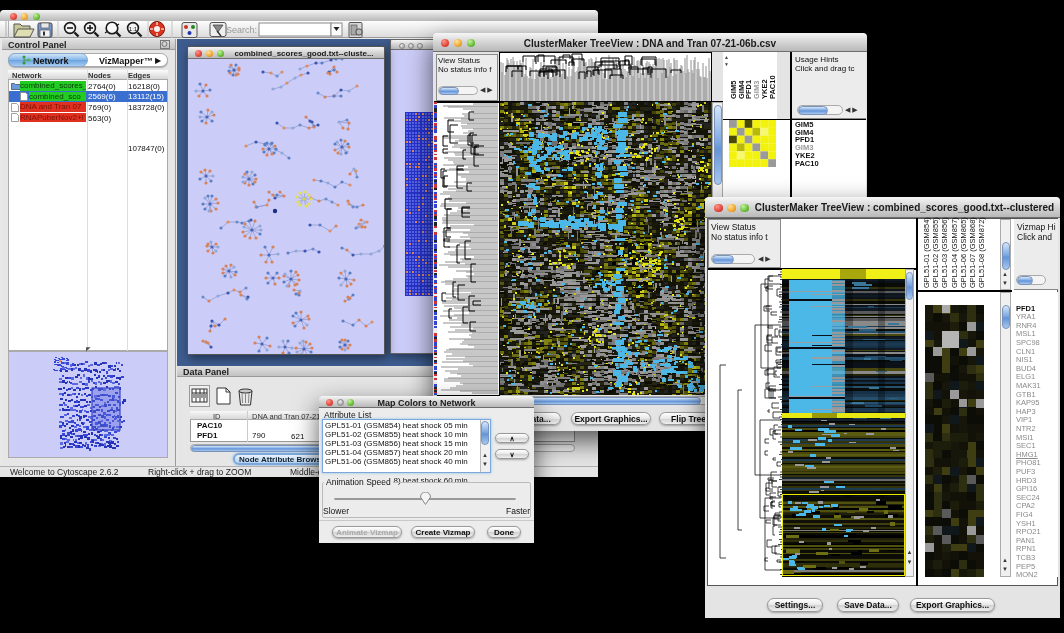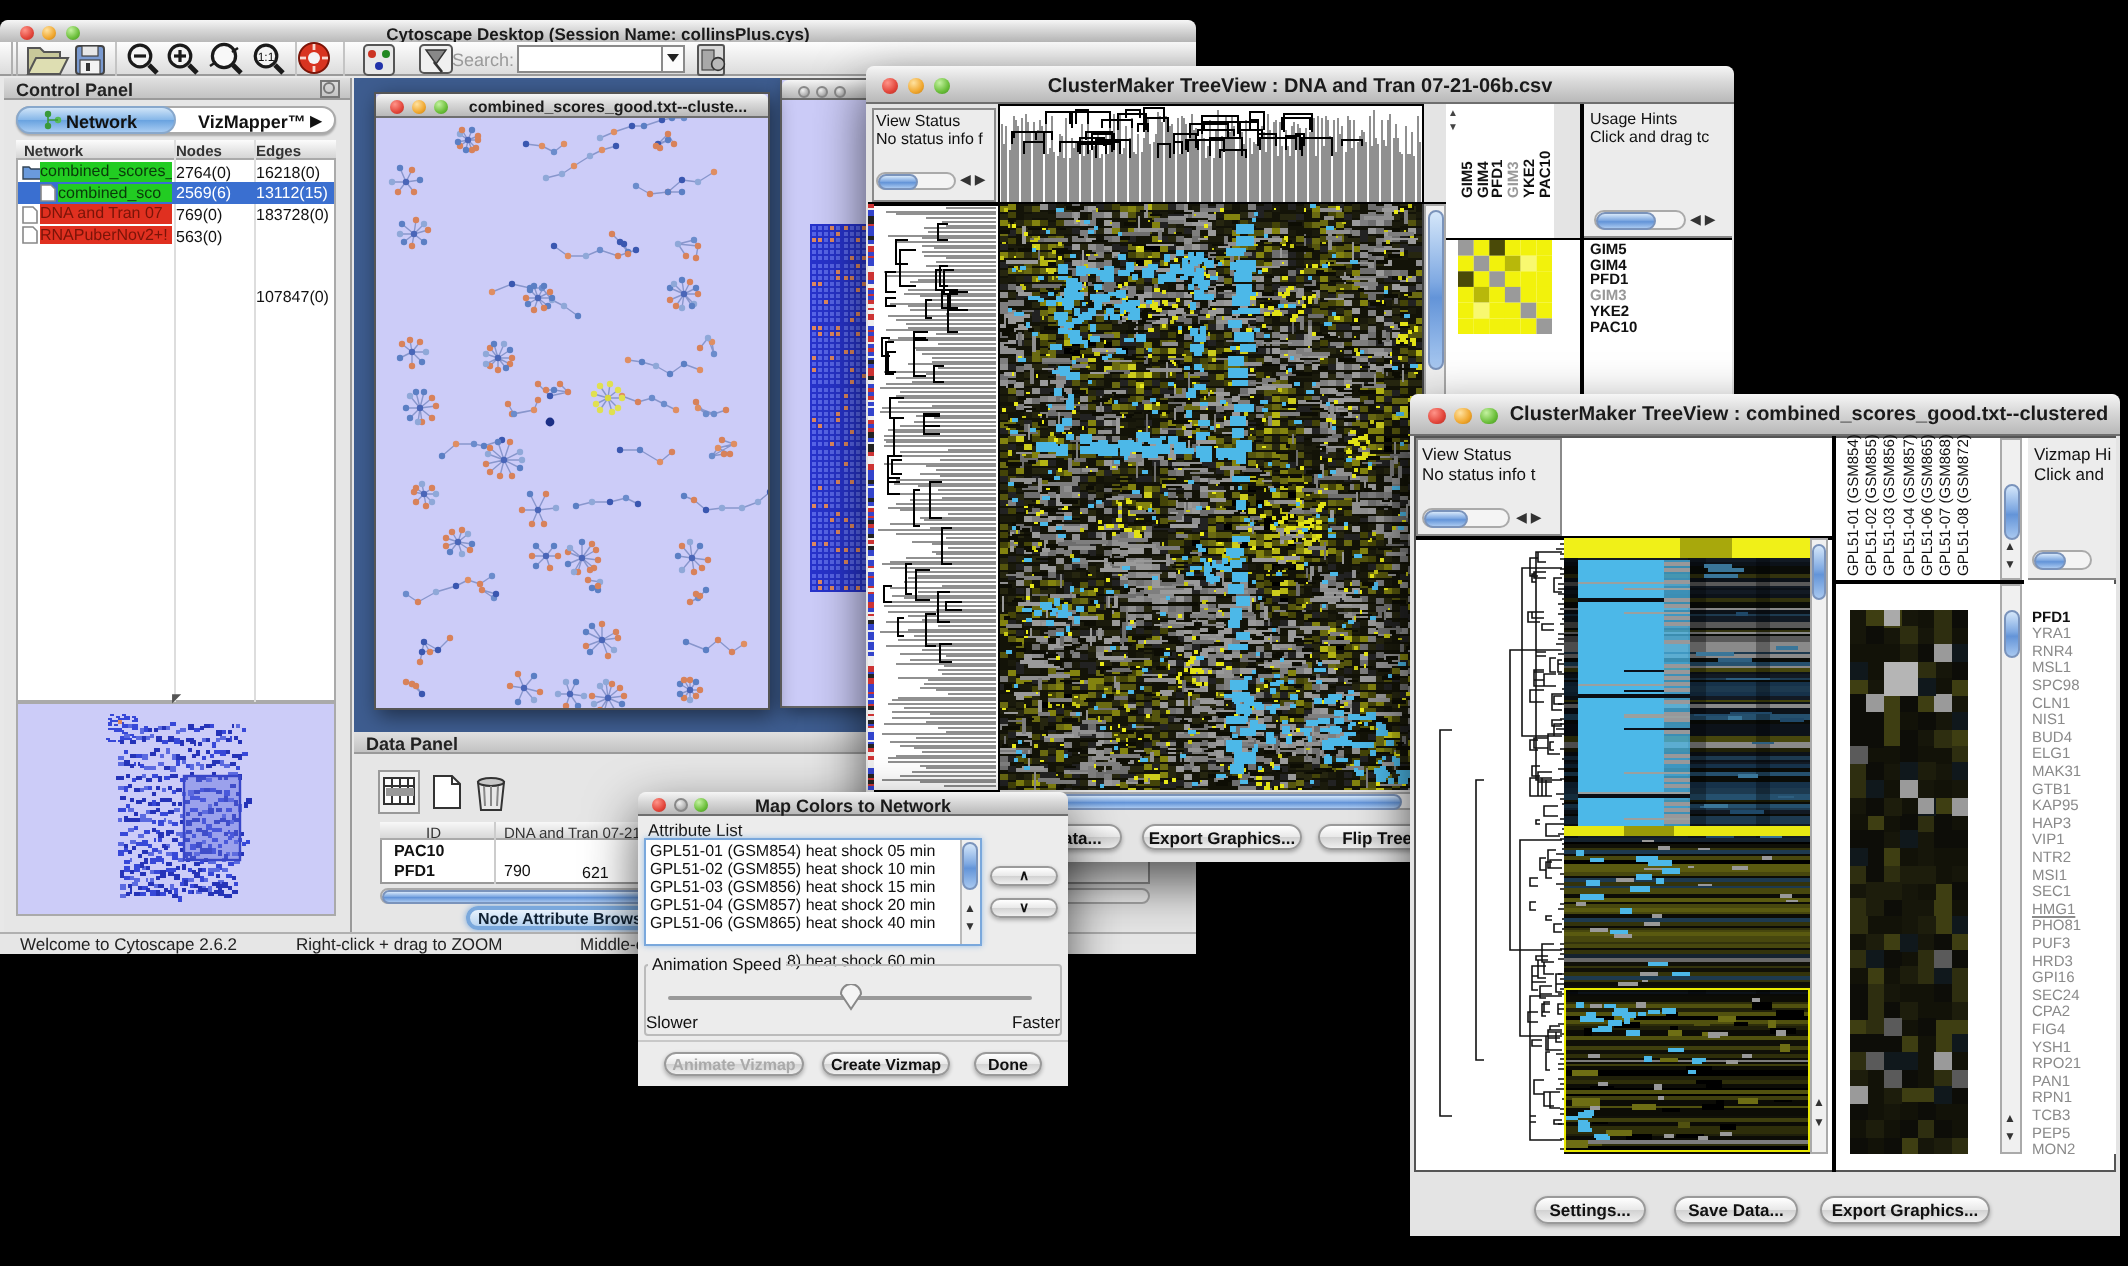--- a/index.html
+++ b/index.html
@@ -15,21 +15,20 @@
 .panel{position:absolute;background:#e4e4e4;border:1px solid #8a8a8a;}
 .scrtrack{position:absolute;background:#f4f4f4;border:1px solid #aaa;border-radius:8px;}
 .aqth{position:absolute;border-radius:7px;background:linear-gradient(#d5e7fa,#7fa9e2 45%,#6394d8 55%,#a8c8f0);border:1px solid #7a93bb;}
 .whitebox{position:absolute;background:#fff;border:1px solid #000;}
 </style></head><body>
 <div class="win" style="left:0;top:10px;width:598px;height:467px;background:#e8e8e8;border-radius:5px 5px 0 0;">
     <div class="tbar" style="height:12px;"></div>
     <div class="tl r" style="left:10px;top:3px;width:7px;height:7px;"></div>
     <div class="tl o" style="left:21px;top:3px;width:7px;height:7px;"></div>
     <div class="tl g" style="left:33px;top:3px;width:7px;height:7px;"></div>
-    <div class="ttext" style="top:1.5px;font-size:8.5px;">Cytoscape Desktop (Session Name: collinsPlus.cys)</div>
     <div class="abs" style="left:0;top:11px;width:598px;height:17px;background:linear-gradient(#fdfdfd,#dcdcdc);border-bottom:1px solid #9a9a9a;"></div>
     <svg class="abs" style="left:0;top:11px;" width="598" height="17" viewBox="0 5 598 17">
 <line x1="6" y1="5" x2="6" y2="22" stroke="#b0b0b0" stroke-width="1"></line>
       <line x1="8.5" y1="5" x2="8.5" y2="22" stroke="#b0b0b0" stroke-width="1"></line>
 <g>
         <path d="M14 8 h6 l2 2 h8 v11 h-16 z" fill="#c8c89a" stroke="#555" stroke-width="1"></path>
         <path d="M14 21 l4 -8 h16 l-4 8 z" fill="#dedeb2" stroke="#555" stroke-width="1"></path>
       </g>
 <g>
         <rect x="38" y="7" width="14" height="14" rx="1.5" fill="#7a9ad0" stroke="#444"></rect>

